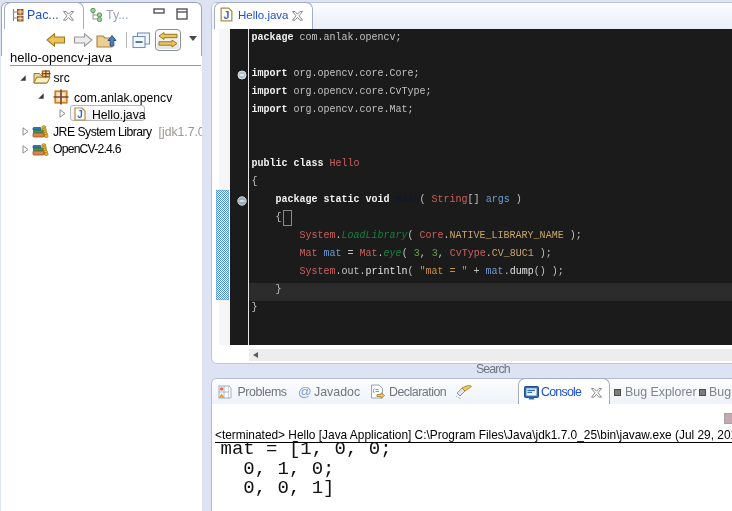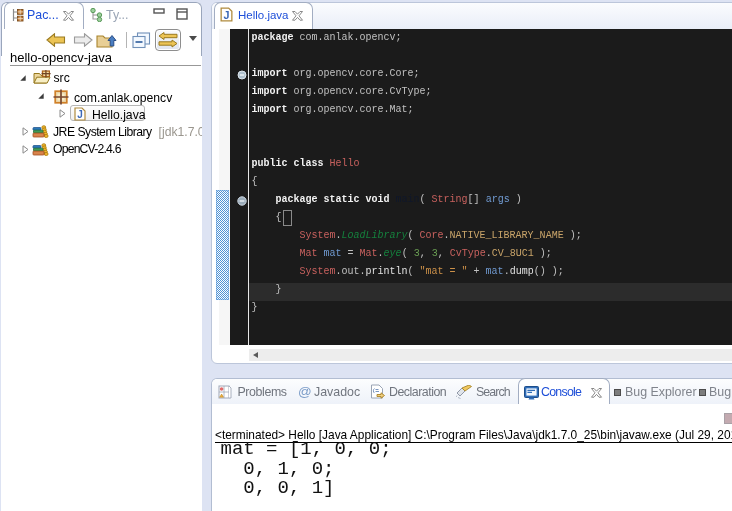--- a/index.html
+++ b/index.html
@@ -231,21 +231,21 @@
   <path d="M1.5 1 H9 L12.5 4.5 V14 H1.5 Z" fill="#fff" stroke="#9aa4b4" stroke-width="1"></path>
   <path d="M4.5 4.5 C3 5 3 8.5 4.5 9 M5.5 5.5 L8.5 5.5 M5.5 7.5 L9 7.5" stroke="#7a96c0" stroke-width="1" fill="none"></path>
   <path d="M7 10.5 L11 10.5 L11 8.8 L14.5 11.5 L11 14.2 L11 12.5 L7 12.5 Z" fill="#f0cf80" stroke="#ab8326" stroke-width="0.9"></path>
 </svg>
 <div class="a gtxt" style="left:389px;top:385px;letter-spacing:-0.5px">Declaration</div>
 <svg class="a" style="left:456px;top:385px" width="17" height="14" viewBox="0 0 17 14">
   <path d="M1 8 L6 3 L9 6 L4 11 Z" fill="#e0e4ea" stroke="#9098a8" stroke-width="1"></path>
   <path d="M6 3 L9 6 L15.5 1.5 L13 0 Z" fill="#f0c860" stroke="#a8862a" stroke-width="0.9"></path>
   <path d="M2 12.5 L4.5 13.5 M1 10.5 L0 12" stroke="#b0b8c4" stroke-width="1"></path>
 </svg>
-<div class="a gtxt" style="left:476px;top:385px;letter-spacing:-0.9px">Search</div>
+<div class="a gtxt" style="left:476px;top:362px;letter-spacing:-0.9px">Search</div>
 
 <div class="tab" style="left:518px;top:378px;width:92px;height:26px"></div>
 <svg class="a" style="left:524px;top:385.5px" width="15" height="14" viewBox="0 0 15 14">
   <rect x="0.5" y="0.5" width="14" height="11" rx="1" fill="#2f6db9" stroke="#1d4d8a" stroke-width="1"></rect>
   <rect x="2.4" y="2.4" width="10.2" height="7.2" fill="#f2f7fd"></rect>
   <path d="M3.4 4.4 H11 M3.4 6.4 H8" stroke="#2f6db9" stroke-width="1.1"></path>
   <path d="M5.5 11.5 L9.5 11.5 L10.5 13.5 L4.5 13.5 Z" fill="#2f6db9"></path>
 </svg>
 <div class="a tabtxt" style="left:541px;top:385px;font-weight:normal;letter-spacing:-0.75px">Console</div>
 <svg class="a" style="left:590px;top:387px" width="13" height="12" viewBox="0 0 13 12">

